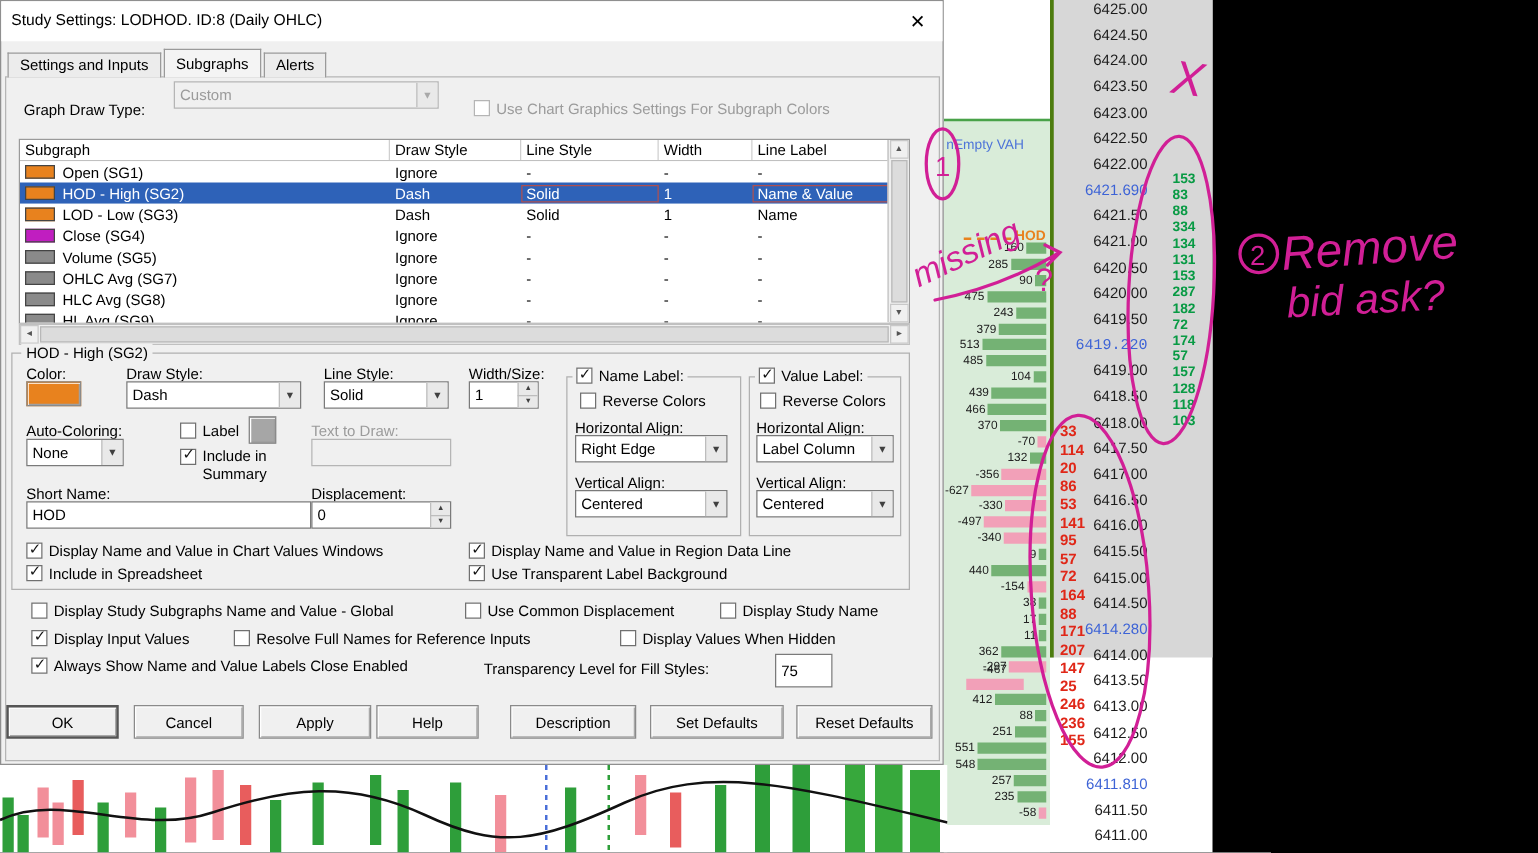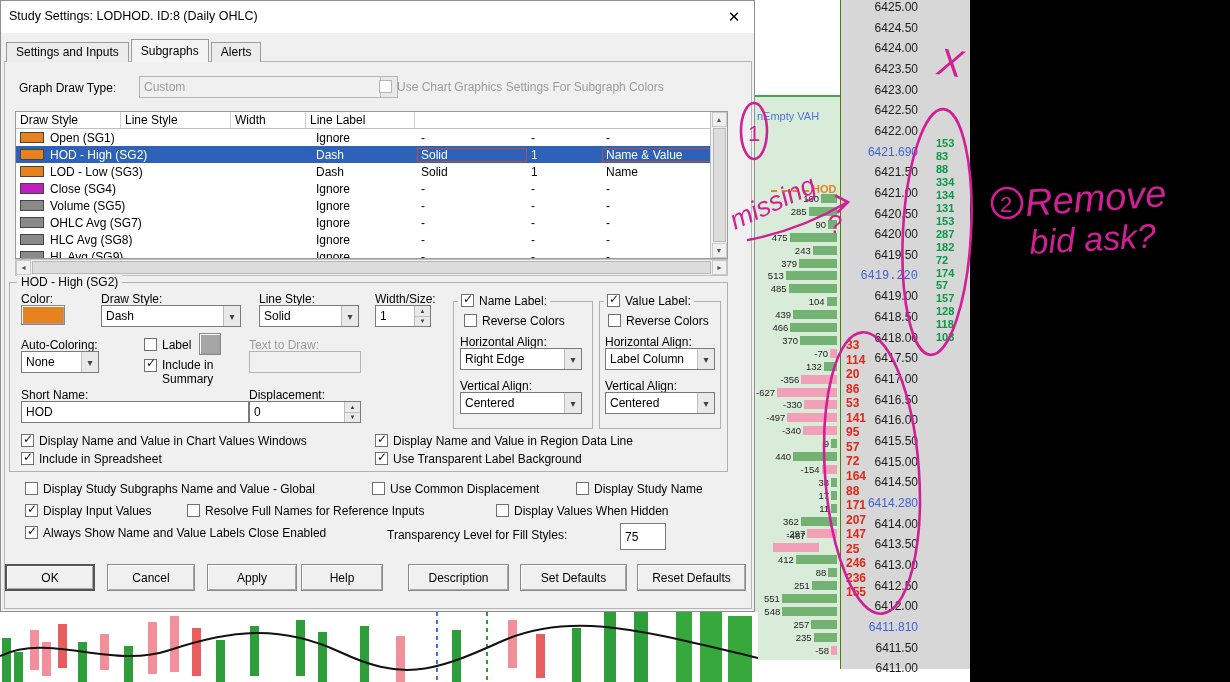--- a/index.html
+++ b/index.html
@@ -10,21 +10,21 @@
   .chart-area{position:absolute;left:0;top:0;width:970px;height:682px;background:#fff;}
   .profile-panel{position:absolute;left:755px;top:0;width:85px;height:682px;background:#fff;overflow:hidden;}
   .value-area{position:absolute;left:0;top:95px;width:100%;height:565px;background:#d9ecd9;border-top:2px solid #49a249;}
   .vah-label{position:absolute;left:2px;top:110px;color:#4d74d8;font-size:11px;white-space:nowrap;}
   .hod-label{position:absolute;left:57px;top:183px;color:#e8821e;font-size:11px;font-weight:bold;}
   .hod-dash{position:absolute;left:16px;top:190px;width:38px;border-top:2px dashed #e8821e;}
   .prow{position:absolute;left:0;width:83px;height:11px;display:flex;justify-content:flex-end;align-items:center;gap:2px;font-size:9.5px;color:#222;padding-right:1px;}
   .pbar{height:9px;display:inline-block;flex:0 0 auto;}
   .pbar.green{background:#74b274;}
   .pbar.pink{background:#f2a0b8;}
-  .dom-panel{position:absolute;left:840px;top:0;width:130px;height:669px;background:#d7d7d7;border-left:1px solid #4d7c0f;}
+  .dom-panel{position:absolute;left:840px;top:0;width:130px;height:526px;background:#d7d7d7;border-left:3px solid #4d7c0f;}
   .price{position:absolute;right:52px;font-size:12px;color:#1c1c1c;white-space:nowrap;}
   .price.study{color:#3d63d6;}
   .ask{position:absolute;left:82px;font-size:11px;font-weight:bold;color:#089a44;margin-left:13px;}
   .bid{position:absolute;left:5px;font-size:12px;font-weight:bold;color:#e02718;}
   .bottom-chart{position:absolute;left:0;top:612px;}
 
   
   .dialog{position:absolute;left:0;top:0;width:755px;height:612px;background:#f0f0f0;border:1px solid #8f8f8f;font-size:12px;z-index:10;}
   .titlebar{position:absolute;left:0;top:0;width:100%;height:32px;background:#fff;}
   .title{position:absolute;left:8px;top:8px;font-size:12.5px;color:#000;white-space:nowrap;}
@@ -362,31 +362,32 @@
   </div>
 
   <div class="tabbar">
       <div class="tab">Settings and Inputs</div>
       <div class="tab active">Subgraphs</div>
       <div class="tab">Alerts</div>
     </div>
   <div class="tabpanel"></div>
 
   <div class="lbl" style="left:18px;top:80px">Graph Draw Type:</div>
-  <div class="combo disabled" style="left:138px;top:75px;width:259px">
+  <div class="combo disabled" style="left:138px;top:64px;width:212px">
     <span class="cval">Custom</span>
     <span class="arrow">▾</span>
   </div>
   <label class="cb dim" style="left:378px;top:79px">
     <span class="box"></span>
     <span>Use Chart Graphics Settings For Subgraph Colors</span>
   </label>
 
   <div class="sg-table">
     <div class="thead">
+        <div class="th th0">Subgraph</div>
         <div class="th th1">Draw Style</div>
         <div class="th th2">Line Style</div>
         <div class="th th3">Width</div>
         <div class="th th4">Line Label</div>
       </div>
     <div class="tbody">
         <div class="trow">
           <div class="tc tc0">
             <span class="swatch" style="background: rgb(232, 130, 30);"></span>
             <span>Open (SG1)</span>

